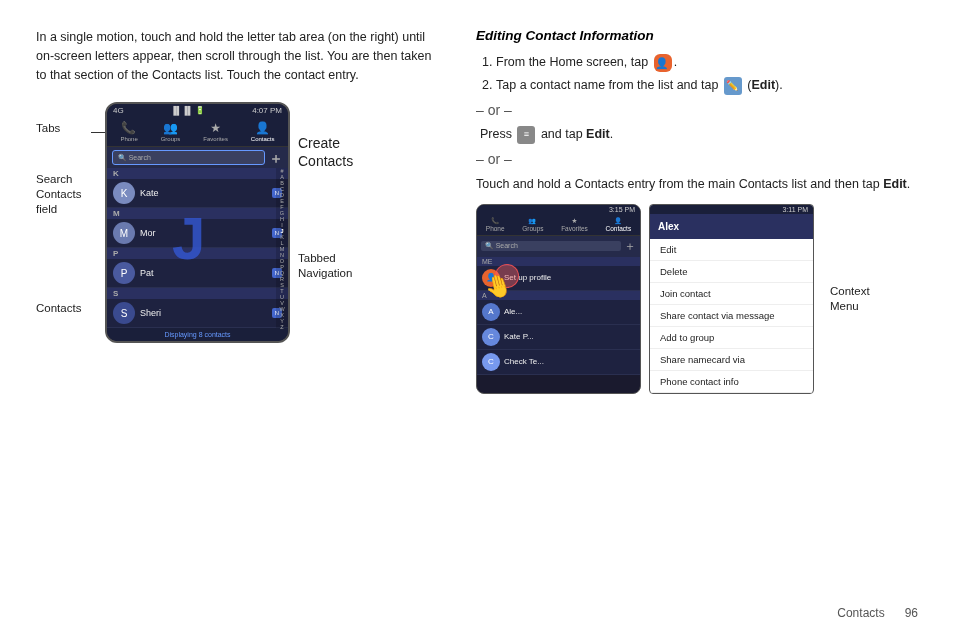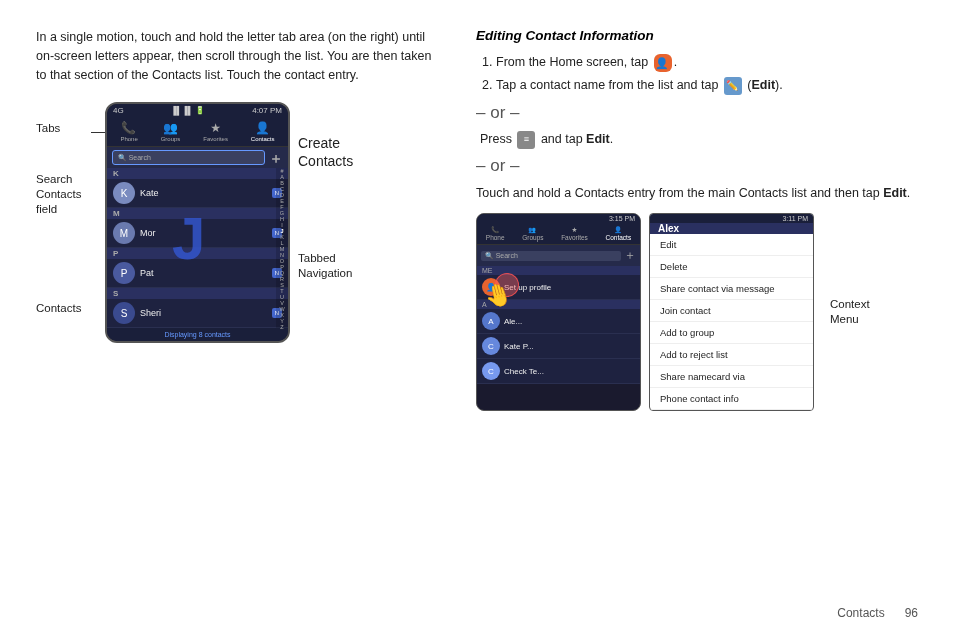--- a/index.html
+++ b/index.html
@@ -315,21 +315,21 @@
       vertical-align: middle;
       margin: 0 2px;
       text-align: center;
       line-height: 16px;
       font-size: 9px;
       color: #fff;
     }
 
     .or-line {
       margin: 4px 0;
-      font-size: 17px;
+      font-size: 14px;
       color: #555;
     }
 
     .body-text {
       font-size: 12.5px;
       line-height: 1.55;
       margin-bottom: 8px;
     }
 
     
@@ -445,21 +445,21 @@
       background: #1a1f3a;
       display: flex;
       justify-content: space-between;
       padding: 1px 5px;
       font-size: 7px;
       color: #ccc;
     }
 
     .cp-name-bar {
       background: #2a3060;
-      padding: 0 8px;
+      padding: 7px 8px;
       font-size: 10px;
       font-weight: bold;
       color: #fff;
     }
 
     .cp-menu-item {
       padding: 5px 10px;
       font-size: 9.5px;
       color: #222;
       border-bottom: 1px solid #eee;
@@ -681,24 +681,23 @@
       </div>
 
       <div class="context-phone">
         <div class="cp-status">
           <span></span>
           <span>3:11 PM</span>
         </div>
         <div class="cp-name-bar">Alex</div>
         <div class="cp-menu-item">Edit</div>
         <div class="cp-menu-item">Delete</div>
+        <div class="cp-menu-item">Join contact</div>
         <div class="cp-menu-item">Share contact via message</div>
-        <div class="cp-menu-item">Join contact</div>
         <div class="cp-menu-item">Add to group</div>
-        <div class="cp-menu-item">Add to reject list</div>
         <div class="cp-menu-item">Share namecard via</div>
         <div class="cp-menu-item">Phone contact info</div>
       </div>
 
       <div class="context-menu-label" style="white-space:pre-line;">Context
 Menu</div>
     </div>
   </div>
 </div>
 

